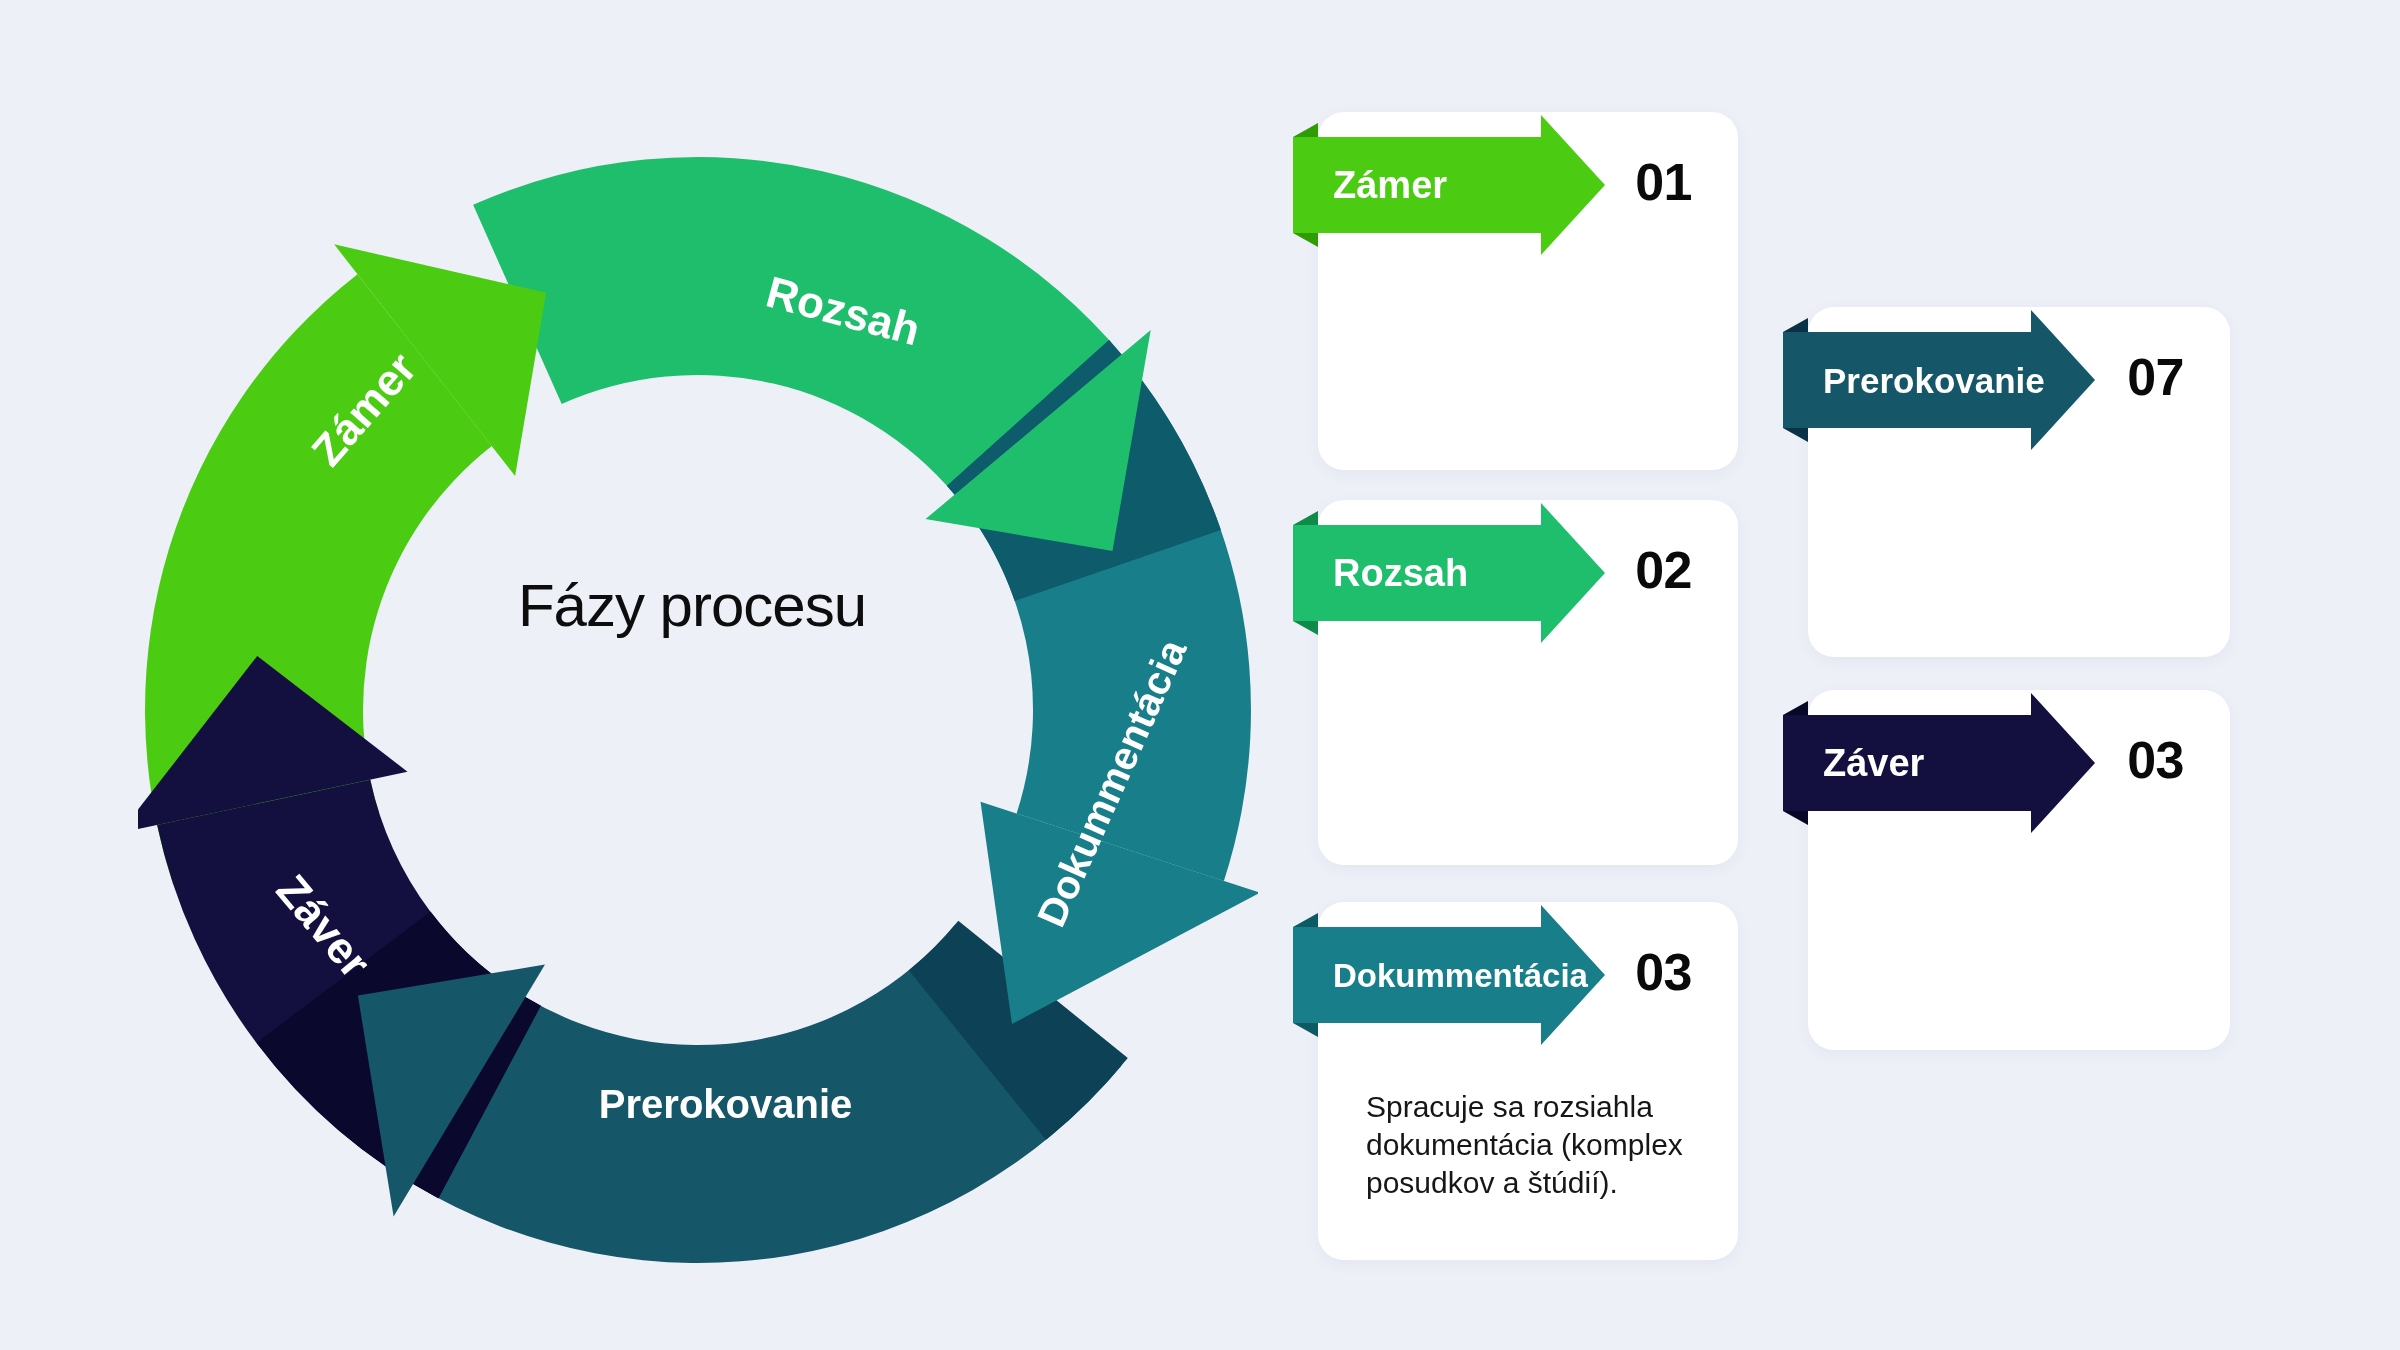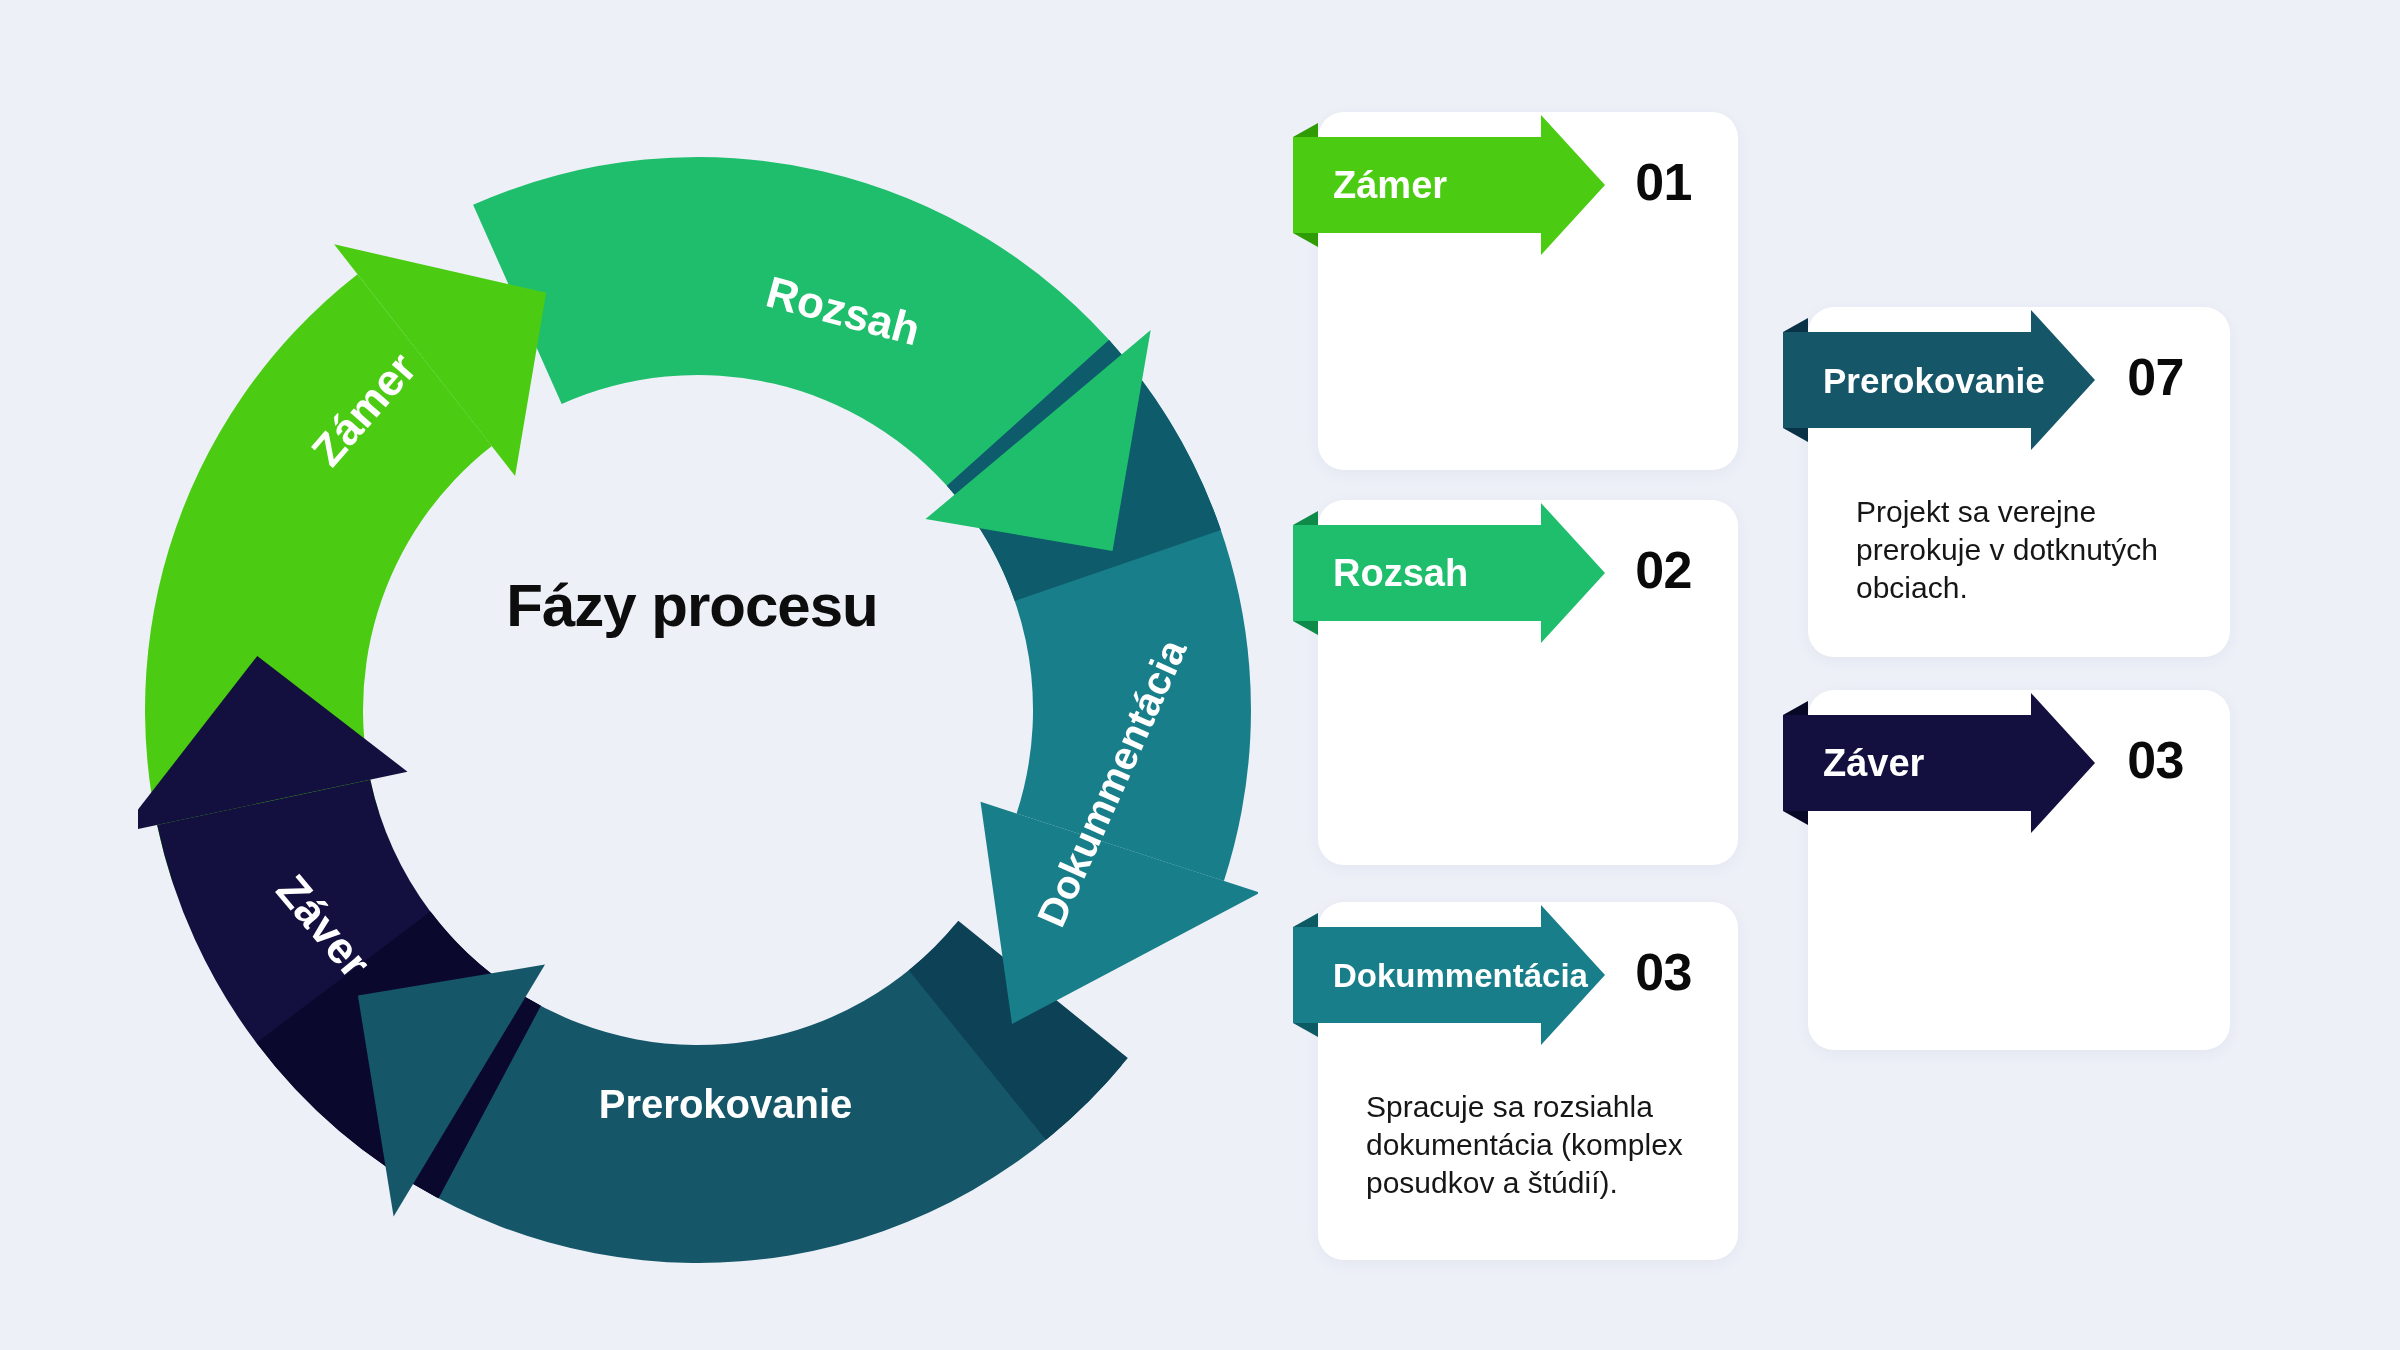--- a/index.html
+++ b/index.html
@@ -6,21 +6,21 @@
   body{
     width:2400px;height:1350px;overflow:hidden;
     font-family:"Liberation Sans", sans-serif;
     -webkit-font-smoothing:antialiased;
   }
   .stage{position:absolute;left:0;top:0;width:2400px;height:1350px;}
   
   .wheel-svg{position:absolute;left:138px;top:150px;width:1120px;height:1120px;}
   .wheel-title{
     position:absolute;left:332px;top:572px;width:720px;
-    text-align:center;font-size:60px;font-weight:700;line-height:68px;
+    text-align:center;font-size:60px;font-weight:400;line-height:68px;
     letter-spacing:-1px;color:#0D0D0D;
   }
   
   .card{
     position:absolute;background:#FFFFFF;border-radius:26px;
     box-shadow:0 4px 16px rgba(30,50,90,0.05);
   }
   .card.c1{left:1318px;top:112px;width:420px;height:358px;}
   .card.c2{left:1318px;top:500px;width:420px;height:365px;}
   .card.c3{left:1318px;top:902px;width:420px;height:358px;}
@@ -103,21 +103,20 @@
     </article>
 
     <article class="card c4">
       <div class="ribbon"><svg width="340" height="140" viewBox="0 0 340 140">
             <path d="M0 22 L25 8 L25 22 Z" fill="#0A3246"></path>
             <path d="M0 118 L25 118 L25 132 Z" fill="#0A3246"></path>
             <path d="M0 22 H248 V0 L312 70 L248 140 V118 H0 Z" fill="#155669"></path>
             <text class="ribbon-label" x="40" y="70" font-size="35" dominant-baseline="central">Prerokovanie</text>
           </svg></div>
       <div class="num">07</div>
-      <p class="desc">Projekt sa verejne prerokuje v dotknutých obciach.</p>
     </article>
 
     <article class="card c5">
       <div class="ribbon"><svg width="340" height="140" viewBox="0 0 340 140">
             <path d="M0 22 L25 8 L25 22 Z" fill="#070826"></path>
             <path d="M0 118 L25 118 L25 132 Z" fill="#070826"></path>
             <path d="M0 22 H248 V0 L312 70 L248 140 V118 H0 Z" fill="#13103F"></path>
             <text class="ribbon-label" x="40" y="70" font-size="38" dominant-baseline="central">Záver</text>
           </svg></div>
       <div class="num">03</div>

